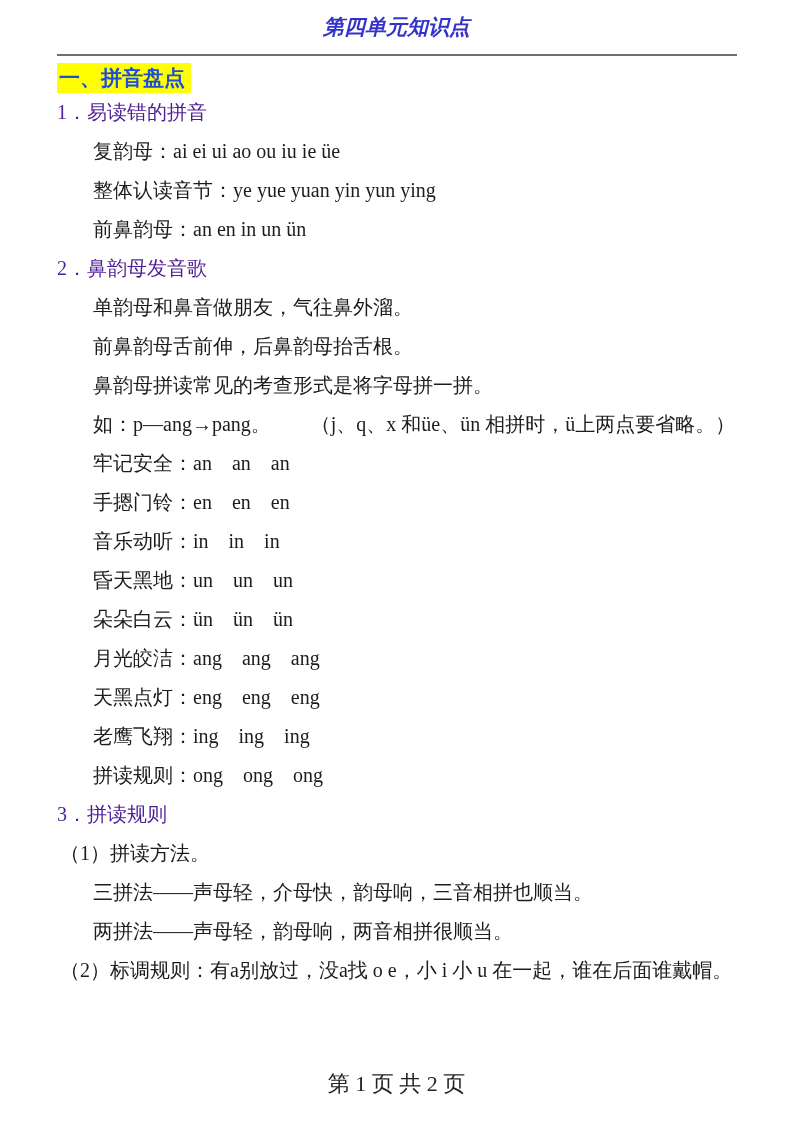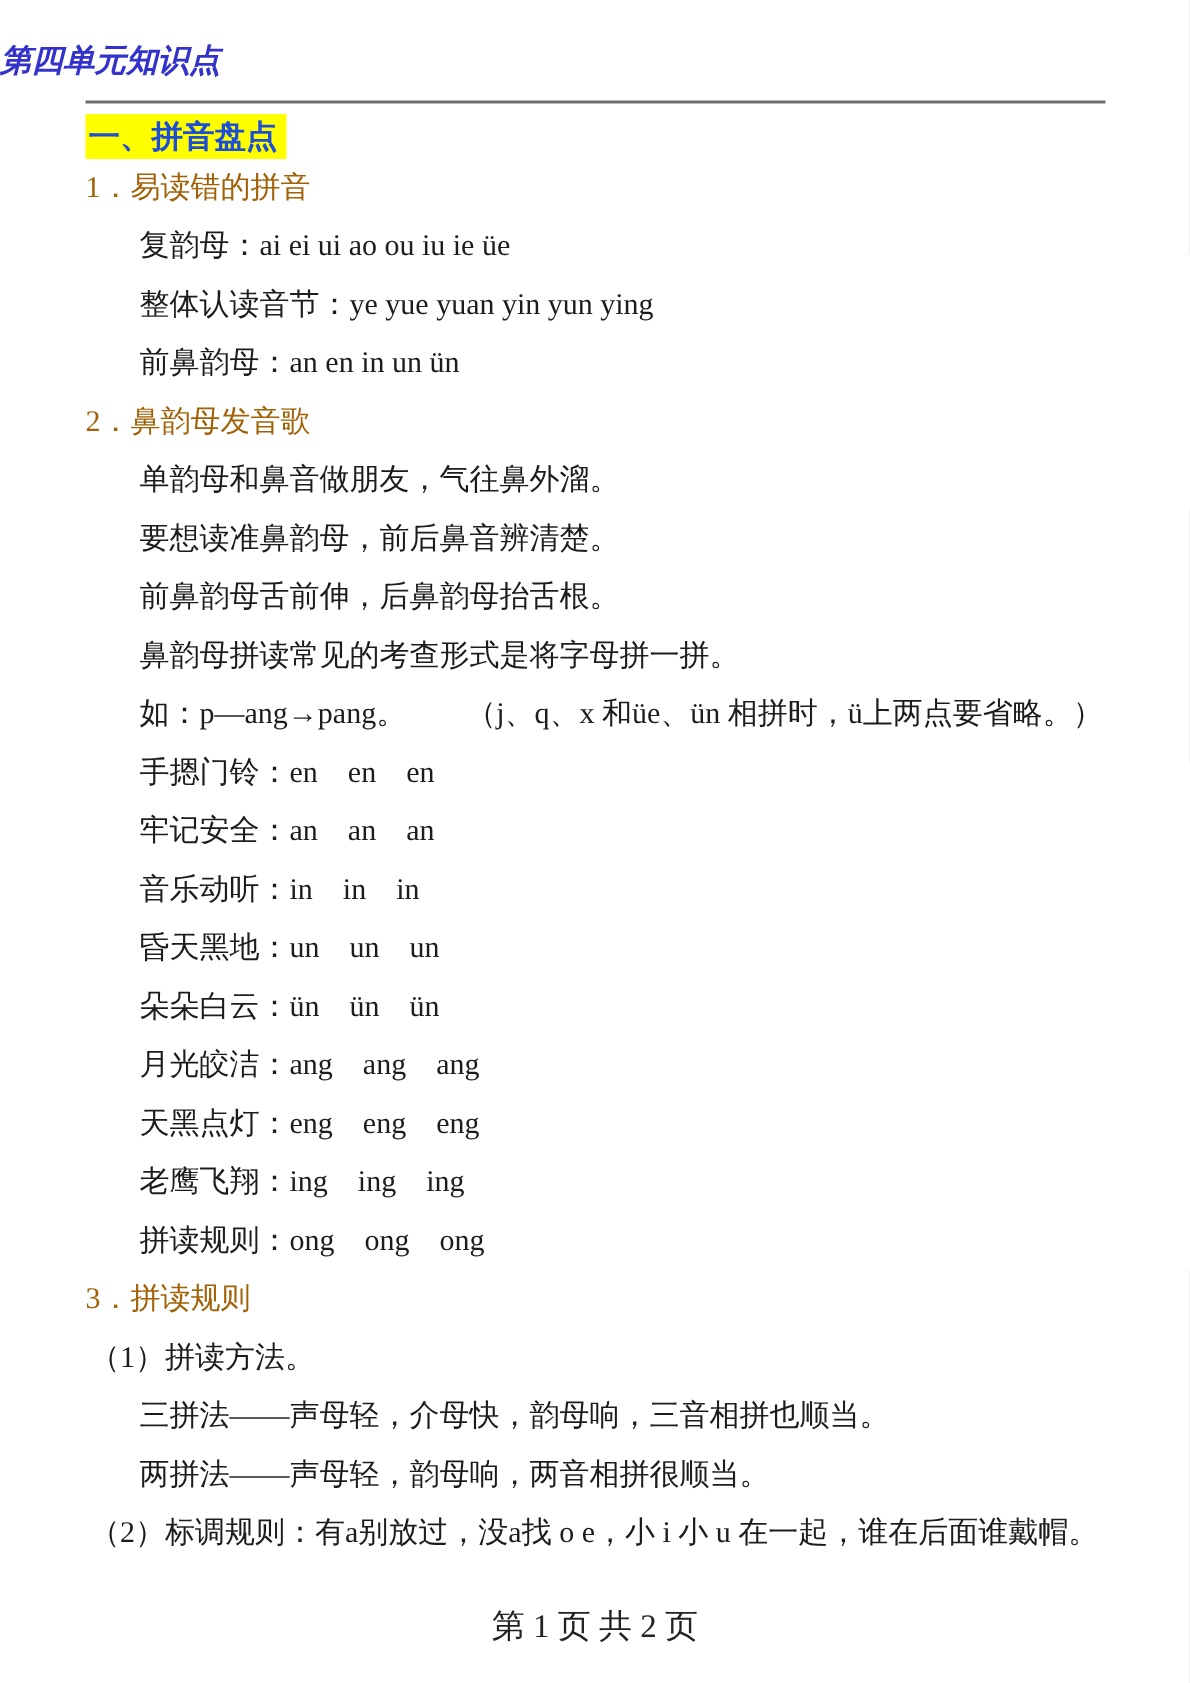--- a/index.html
+++ b/index.html
@@ -7,21 +7,22 @@
   .page {
     position:relative;
     width:793px; height:1122px;
     margin:0 auto;
     background:#ffffff;
     font-family:"Liberation Serif","DejaVu Serif",serif;
     color:#1c1c1c;
     overflow:hidden;
   }
   .doc-title {
-    padding-top:26px;
+    padding-top:13px;
+    text-align:center;
     font-size:21px;
     font-weight:bold;
     color:#3333cc;
     line-height:28px;
     font-style:italic;
   }
   .title-rule {
     height:0;
     border-top:2px solid #6e6e6e;
     width:680px;
@@ -39,21 +40,21 @@
     font-weight:bold;
     line-height:30px;
     padding:0 6px 0 2px;
     color:#1d4ed8;
   }
   .content p {
     font-size:20px;
     line-height:39px;
     white-space:nowrap;
   }
-  .red-heading { color:#a16207; }
+  .red-heading { color:#4c1d95; }
   .indent-body { margin-left:36px; }
   .indent-cols { margin-left:48px; }
   .indent-paren { margin-left:3px; }
   .page-footer {
     position:absolute;
     bottom:20px;
     left:0; right:0;
     text-align:center;
     font-size:22px;
     line-height:36px;
@@ -73,27 +74,26 @@
 
     <div class="section-heading">一、拼音盘点</div>
 
     <p class="red-heading">1．易读错的拼音</p>
     <p class="indent-body">复韵母：ai ei ui ao ou iu ie üe</p>
     <p class="indent-body">整体认读音节：ye yue yuan yin yun ying</p>
     <p class="indent-body">前鼻韵母：an en in un ün</p>
 
     <p class="red-heading">2．鼻韵母发音歌</p>
     <p class="indent-body">单韵母和鼻音做朋友，气往鼻外溜。</p>
-    <p class="indent-body">要想读准鼻韵母，前后鼻音辨清楚。</p>
     <p class="indent-body">前鼻韵母舌前伸，后鼻韵母抬舌根。</p>
     <p class="indent-body">鼻韵母拼读常见的考查形式是将字母拼一拼。</p>
     <p class="indent-body">如：p—ang→pang。　　（j、q、x 和üe、ün 相拼时，ü上两点要省略。）</p>
 
+    <p class="indent-body">牢记安全：an　an　an</p>
     <p class="indent-body">手摁门铃：en　en　en</p>
-    <p class="indent-body">牢记安全：an　an　an</p>
     <p class="indent-body">音乐动听：in　in　in</p>
     <p class="indent-body">昏天黑地：un　un　un</p>
     <p class="indent-body">朵朵白云：ün　ün　ün</p>
     <p class="indent-body">月光皎洁：ang　ang　ang</p>
     <p class="indent-body">天黑点灯：eng　eng　eng</p>
     <p class="indent-body">老鹰飞翔：ing　ing　ing</p>
     <p class="indent-body">拼读规则：ong　ong　ong</p>
 
     <p class="red-heading">3．拼读规则</p>
     <p class="indent-paren">（1）拼读方法。</p>

